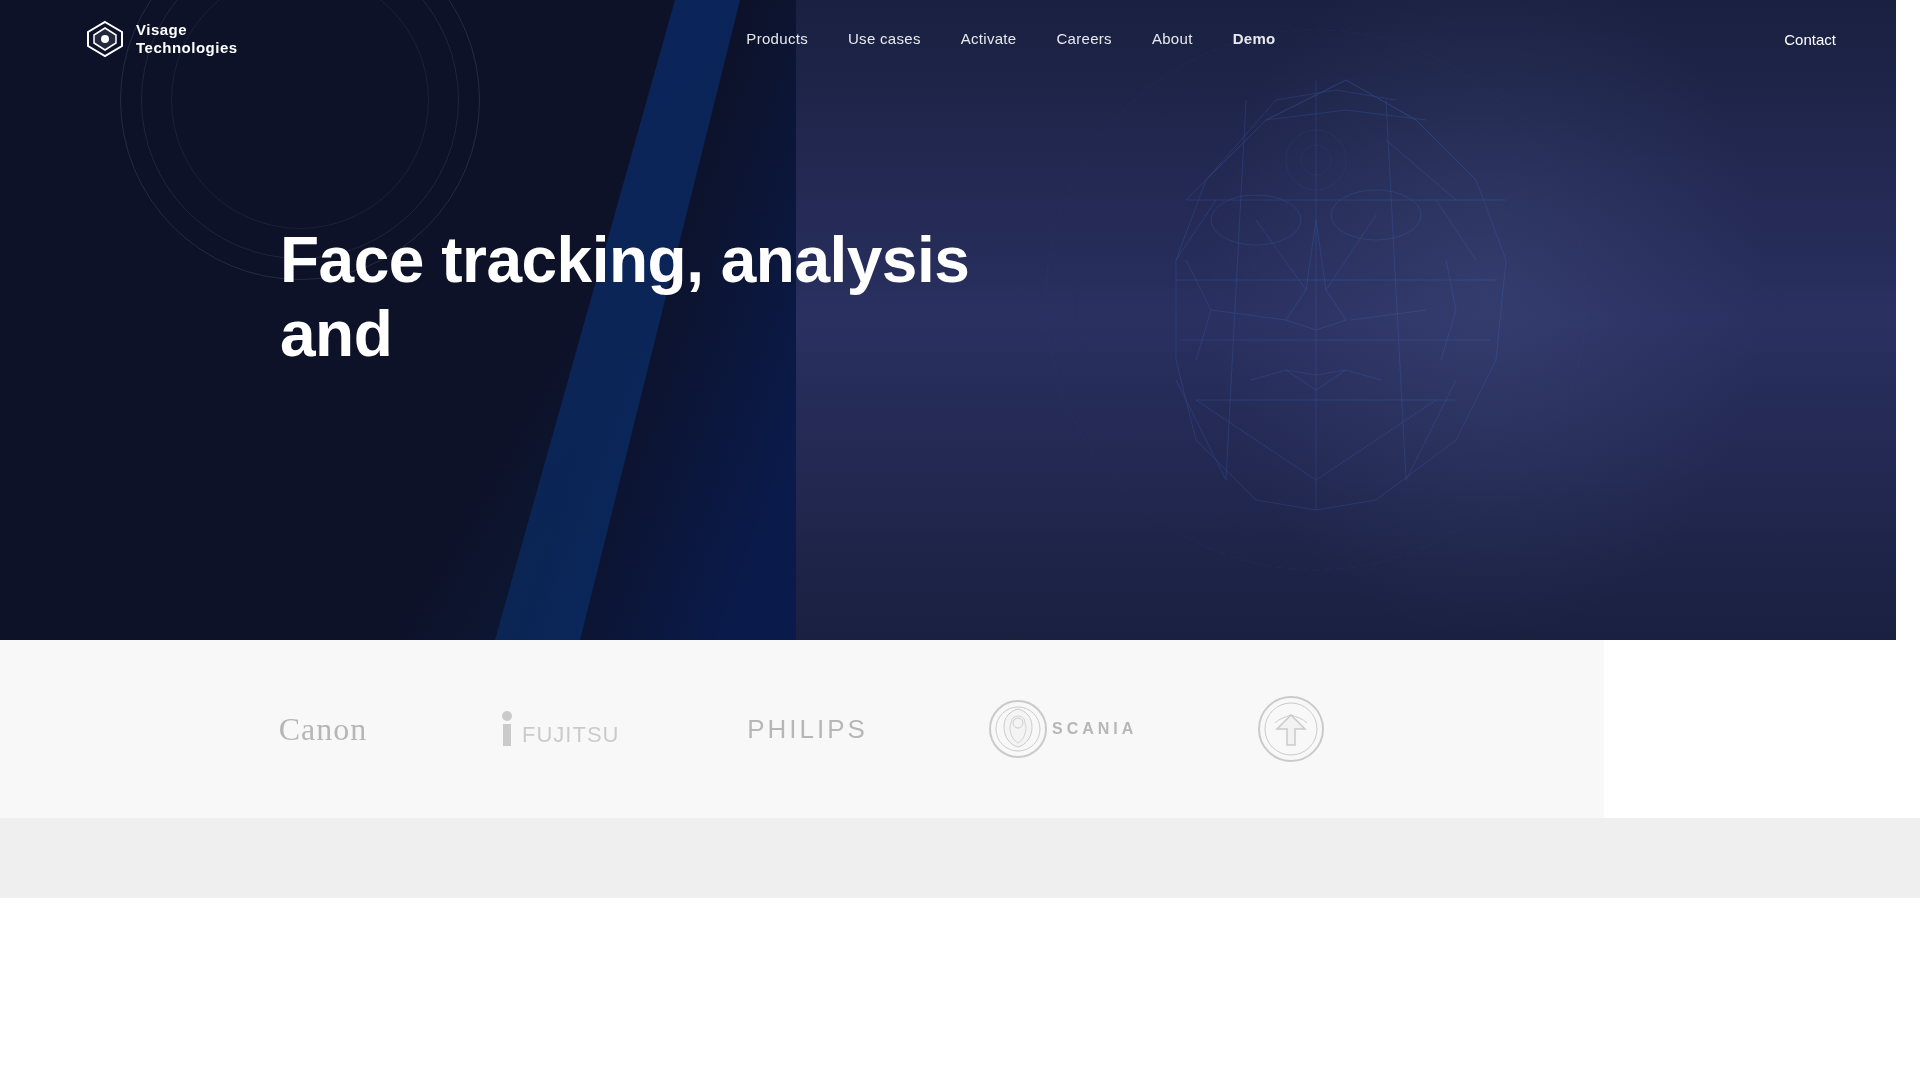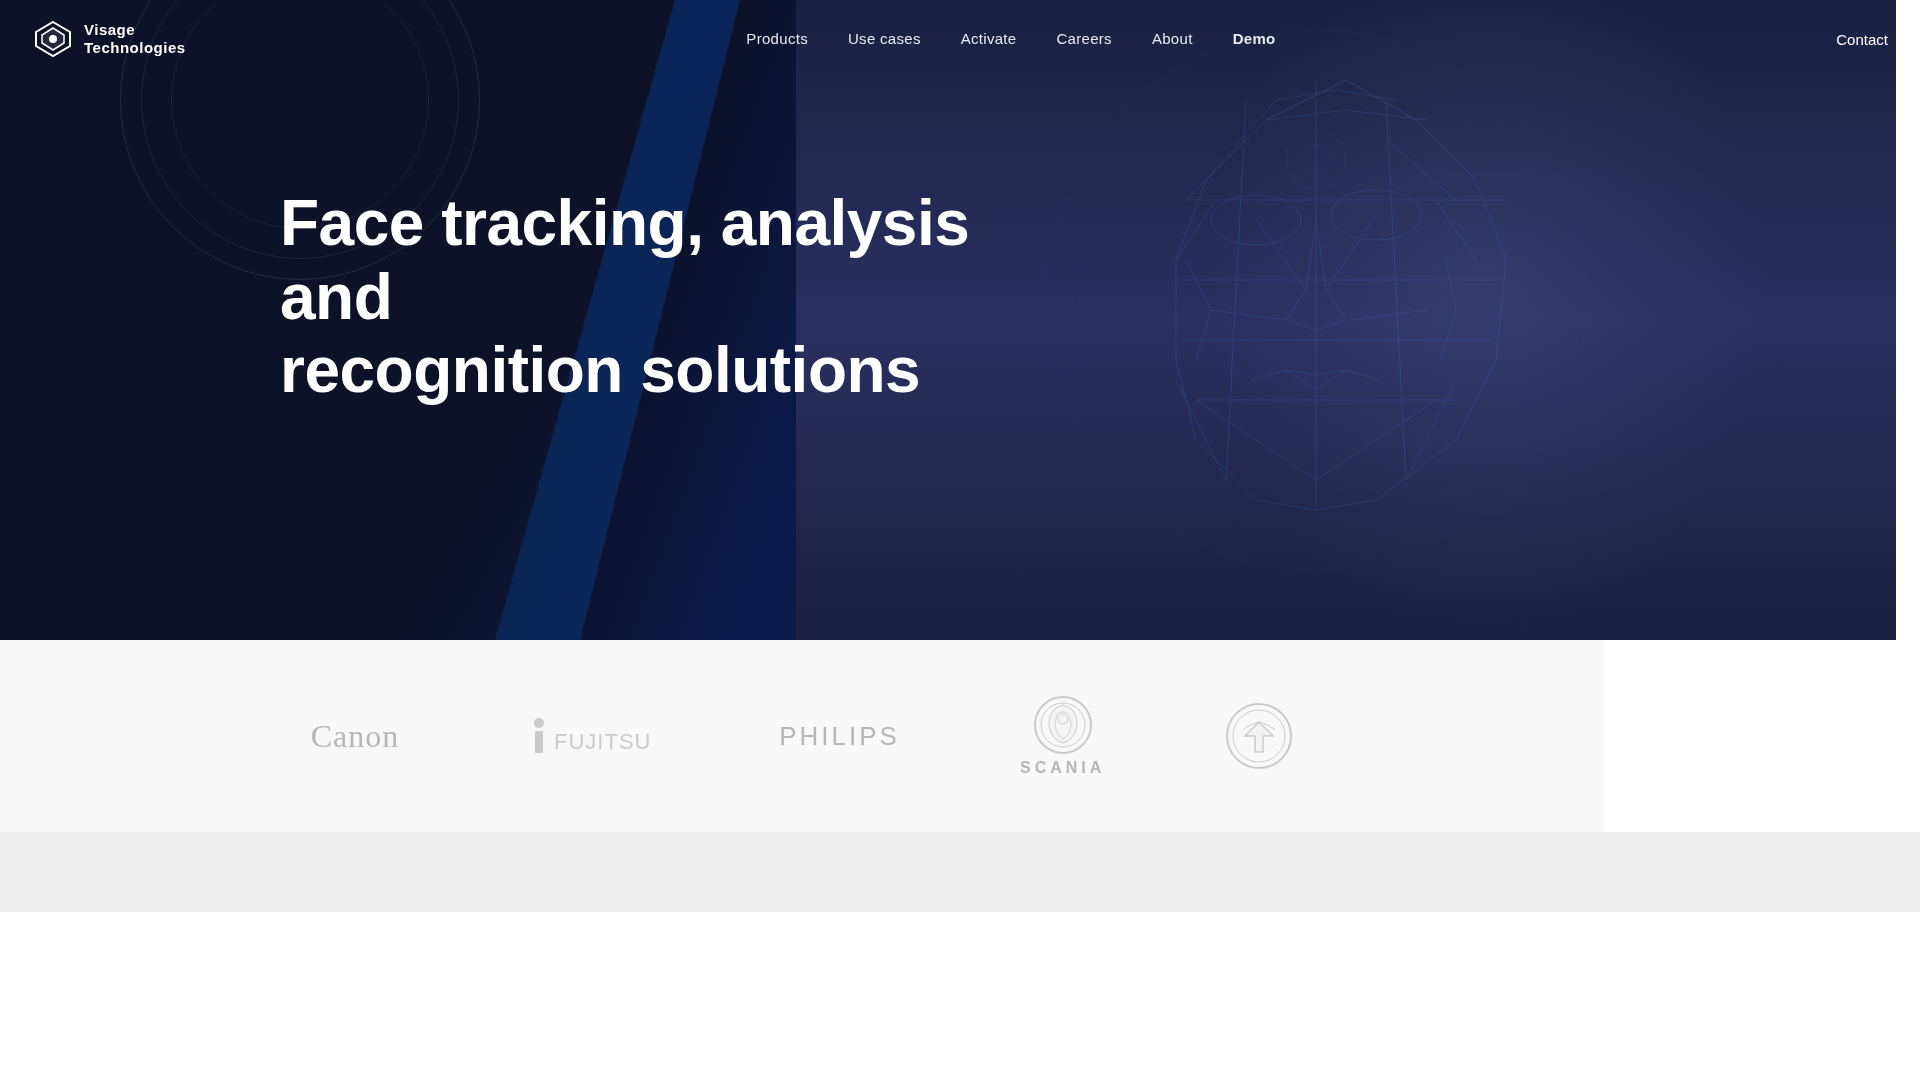--- a/index.html
+++ b/index.html
@@ -6,21 +6,21 @@
     body { font-family: 'Arial', sans-serif; width: 1920px; min-height: 1080px; overflow-x: hidden; background: #fff; }
 
     
     .navbar {
       position: absolute;
       top: 0; left: 0; right: 0;
       z-index: 10;
       display: flex;
       align-items: center;
       justify-content: space-between;
-      padding: 18px 32px;
+      padding: 18px 84px;
       background: transparent;
     }
     .navbar-logo {
       display: flex;
       align-items: center;
       gap: 10px;
       text-decoration: none;
     }
     .logo-icon {
       width: 42px;
@@ -230,21 +230,21 @@
       font-weight: 400;
       color: #555;
       letter-spacing: 2px;
     }
     .client-logo-text.canon { font-family: 'Times New Roman', serif; font-size: 32px; font-weight: 400; letter-spacing: 1px; }
     .client-logo-text.philips { font-size: 26px; letter-spacing: 3px; font-weight: 500; }
 
     
     .scania-wrapper {
       display: flex;
-      flex-direction: column;
+      flex-direction: row;
       align-items: center;
       gap: 4px;
     }
     .scania-badge {
       width: 60px;
       height: 60px;
     }
     .scania-label {
       font-size: 16px;
       font-weight: 700;
@@ -363,21 +363,20 @@
   </div>
 
   <div class="hero-diagonal-blue"></div>
   <div class="hero-diagonal"></div>
 
   <div class="tech-circle"></div>
 
   <div class="hero-content">
     <h1 class="hero-title">
       <span>Face tracking, analysis and</span><br>
-      <span>recognition solutions</span>
     </h1>
   </div>
 </section>
 
 <section class="clients-section">
 
   <div class="client-logo">
     <span class="client-logo-text canon">Canon</span>
   </div>
 

